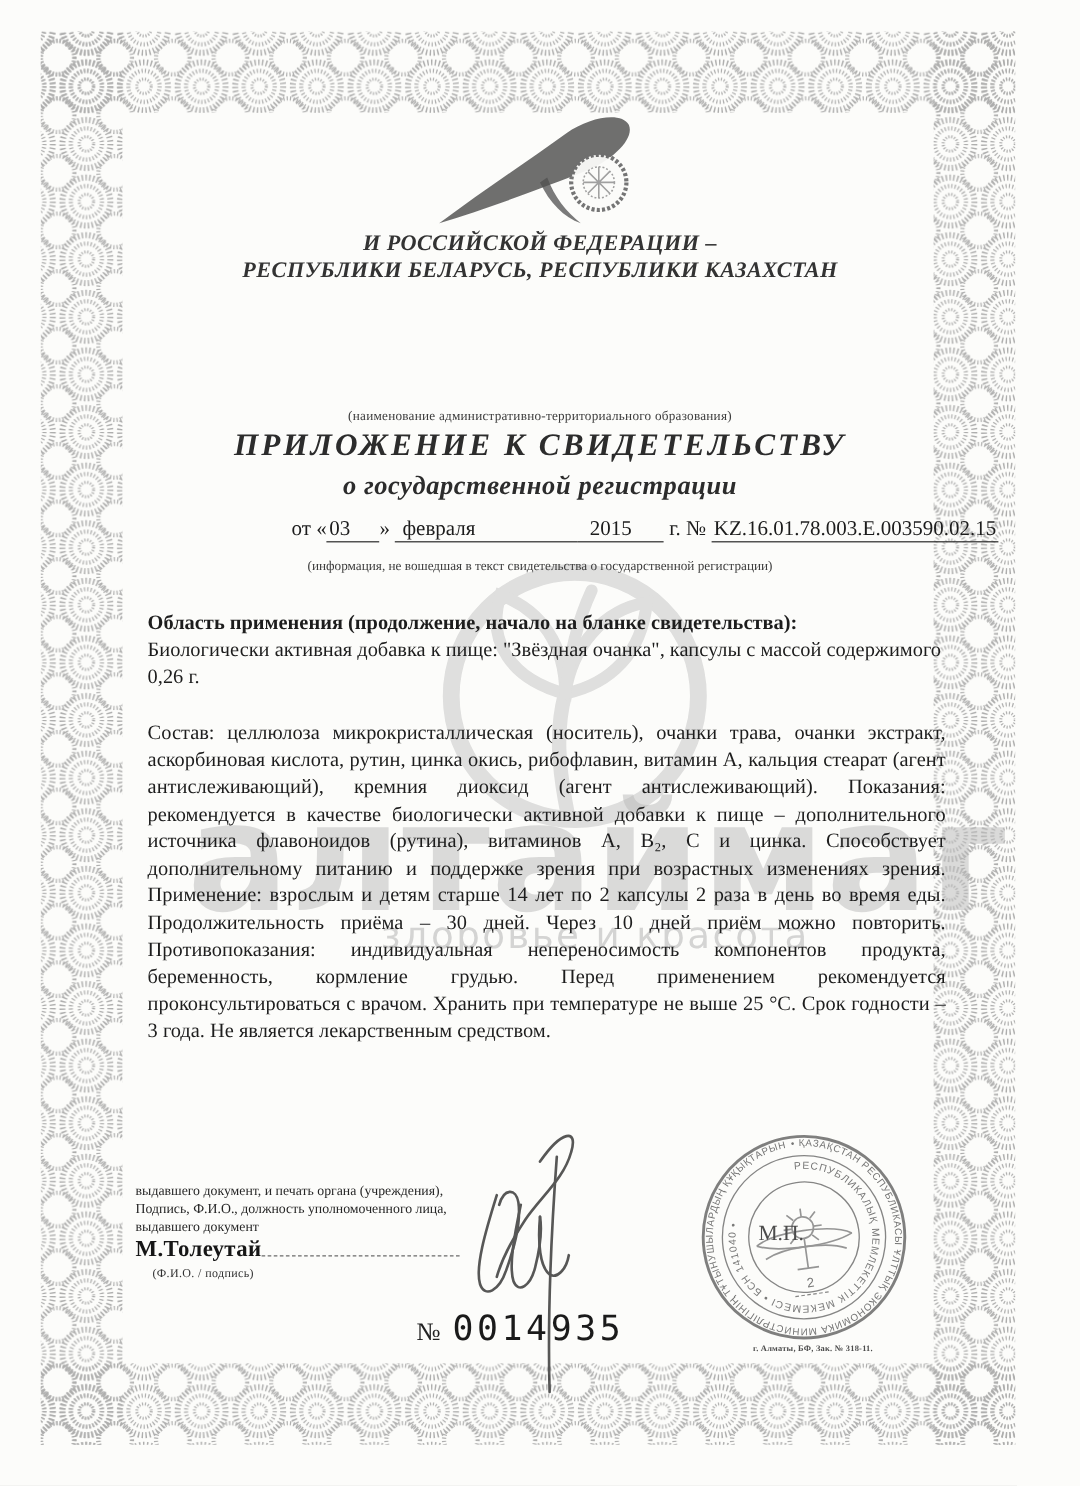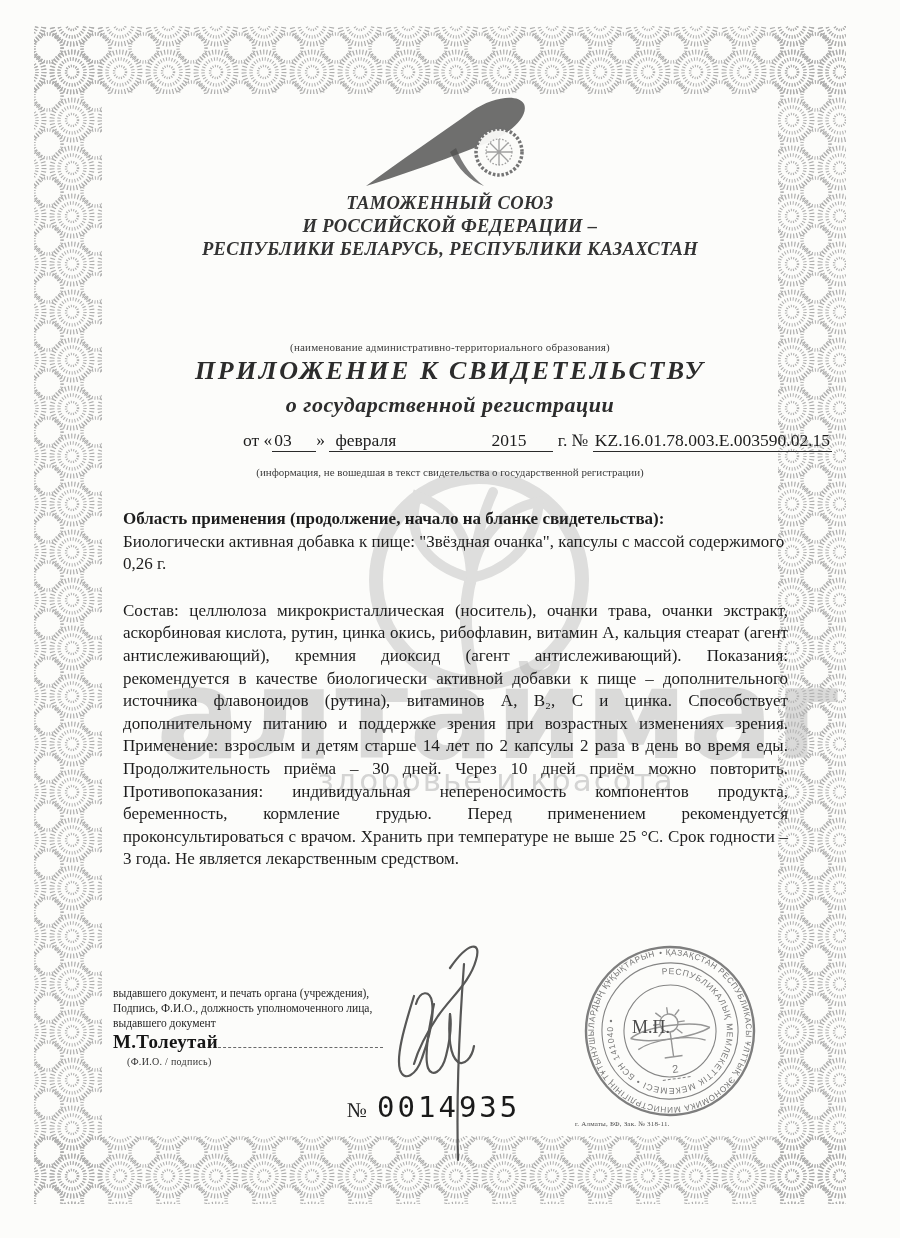--- a/index.html
+++ b/index.html
@@ -81,22 +81,22 @@
   .sig-name-caption { position:absolute; left:127px; top:1056px; font-size:10px; color:#333; letter-spacing:.3px; }
 
   .serial { position:absolute; left:347px; top:1090px; white-space:nowrap; }
   .serial-label { font-size:21px; color:#222; vertical-align:baseline; }
   .serial-number {
     font-family:"DejaVu Sans Mono","Liberation Mono",monospace;
     font-size:29px; letter-spacing:3px; color:#1a1a1a; margin-left:10px;
   }
 
   .print-note {
-    position:absolute; left:575px; top:1120px; width:205px; text-align:left;
-    font-size:7px; color:#4c4c4c; letter-spacing:.2px;
+    position:absolute; left:575px; top:1120px; width:205px; text-align:center;
+    font-size:7px; color:#4c4c4c; letter-spacing:.2px;font-weight:bold;
   }
 
   .bird-wrap { position:absolute; left:358px; top:90px; width:195px; height:100px; }
   .stamp-wrap { position:absolute; left:581px; top:942px; width:178px; height:178px; }
   .handsig-wrap { position:absolute; left:330px; top:938px; width:200px; height:225px; }
   .wm-leaf-wrap { position:absolute; left:338px; top:455px; width:250px; height:250px; }
 </style>
 </head>
 <body>
 
@@ -148,21 +148,20 @@
         <path d="M98,58 C104,74 114,87 126,96 C112,91 100,79 92,62 Z" fill="#4f4f4f" opacity="0.75"></path>
         <circle cx="141" cy="62" r="23" fill="#fbfbf9" stroke="#6e6e6e" stroke-width="3.5" stroke-dasharray="2.6 1.8" opacity="0.95"></circle>
         <g stroke="#8a8a8a" stroke-width="1.3" fill="none" opacity="0.8">
           <circle cx="141" cy="62" r="13" stroke-dasharray="1.6 1.6"></circle>
           <path d="M141,49 L141,75 M128,62 L154,62 M132,53 L150,71 M150,53 L132,71"></path>
         </g>
       </svg>
     </div>
 
     <div class="union-header">
-      <div>ТАМОЖЕННЫЙ СОЮЗ</div>
       <div>И РОССИЙСКОЙ ФЕДЕРАЦИИ –</div>
       <div>РЕСПУБЛИКИ БЕЛАРУСЬ, РЕСПУБЛИКИ КАЗАХСТАН</div>
     </div>
 
     <div class="field-caption">(наименование административно-территориального образования)</div>
 
     <div class="doc-title">ПРИЛОЖЕНИЕ К СВИДЕТЕЛЬСТВУ</div>
     <div class="doc-subtitle">о государственной регистрации</div>
 
     <div class="date-line">

